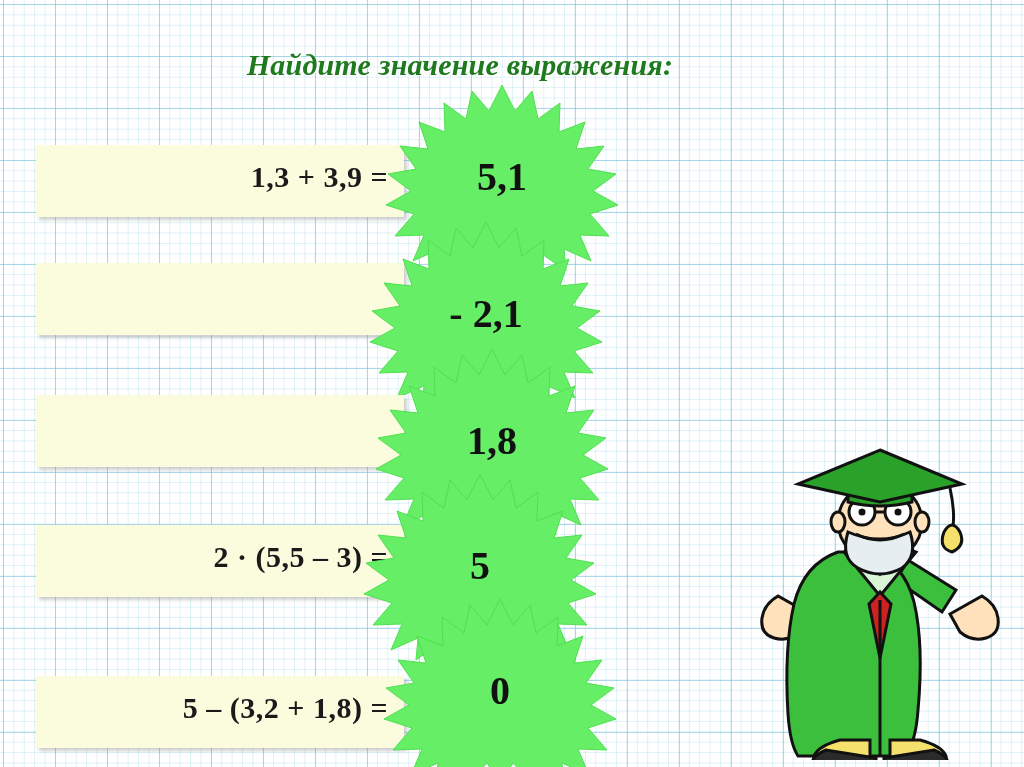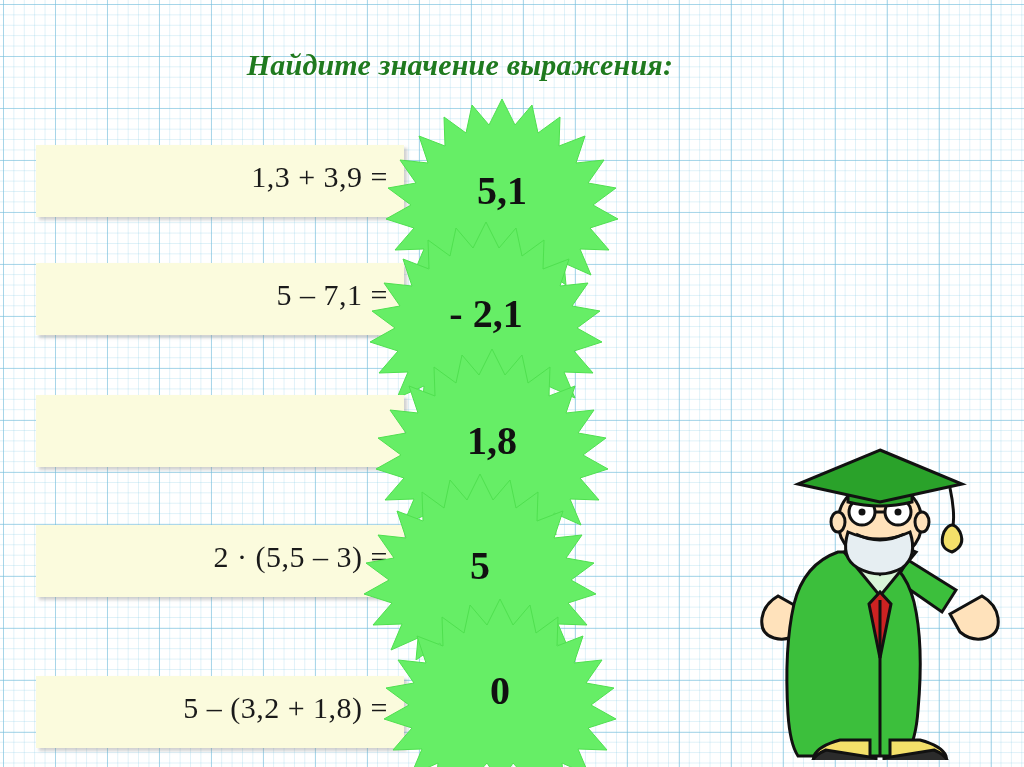--- a/index.html
+++ b/index.html
@@ -45,20 +45,21 @@
     color: #1f7a1f;
     letter-spacing: 0.2px;
     text-shadow: 1px 1px 0 rgba(255,255,255,0.9);
   }
 
   .row {
     position: absolute;
     left: 36px;
     width: 368px;
     height: 64px;
+    font-weight: bold;
   }
 
   .expr-box {
     position: absolute;
     left: 0;
     top: 0;
     width: 368px;
     height: 72px;
     background: #fbfbdd;
     box-shadow: 3px 3px 3px rgba(120,120,120,0.35);
@@ -115,30 +116,29 @@
 <body>
 
 <div id="slide">
 
   <div id="title">Найдите значение выражения:</div>
 
   <div class="row" style="top:145px;">
     <div class="expr-box"></div>
     <div class="expr-text">1,3 + 3,9 =</div>
   </div>
-  <div class="star-wrap" style="left:352px; top:95px;">
+  <div class="star-wrap" style="left:352px; top:81px;">
     <svg viewBox="0 0 300 190">
       <polygon points="150,4 163,30 180,10 186,38 208,22 207,51 233,41 224,68 252,65 236,88 264,93 241,110 266,124 238,133 257,155 228,154 239,180 212,168 214,190 190,173 183,190 163,168 150,188 137,168 117,190 110,173 86,190 88,168 61,180 72,154 43,155 62,133 34,124 59,110 36,93 64,88 48,65 76,68 67,41 93,51 92,22 114,38 120,10 137,30" fill="#66ee66" stroke="#4fe04f" stroke-width="1"></polygon>
     </svg>
     <div class="star-label">5,1</div>
   </div>
 
   <div class="row" style="top:263px;">
     <div class="expr-box"></div>
-    <div class="expr-text">5 – 7,1 =</div>
   </div>
   <div class="star-wrap" style="left:336px; top:218px;text-decoration:underline;">
     <svg viewBox="0 0 300 190">
       <polygon points="150,4 163,30 180,10 186,38 208,22 207,51 233,41 224,68 252,65 236,88 264,93 241,110 266,124 238,133 257,155 228,154 239,180 212,168 214,190 190,173 183,190 163,168 150,188 137,168 117,190 110,173 86,190 88,168 61,180 72,154 43,155 62,133 34,124 59,110 36,93 64,88 48,65 76,68 67,41 93,51 92,22 114,38 120,10 137,30" fill="#66ee66" stroke="#4fe04f" stroke-width="1"></polygon>
     </svg>
     <div class="star-label">- 2,1</div>
   </div>
 
   <div class="row" style="top:395px;">
     <div class="expr-box"></div>

